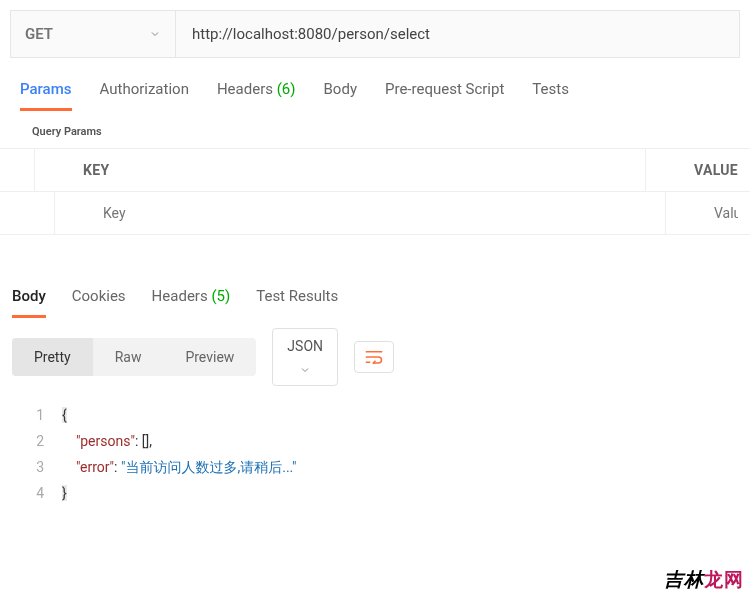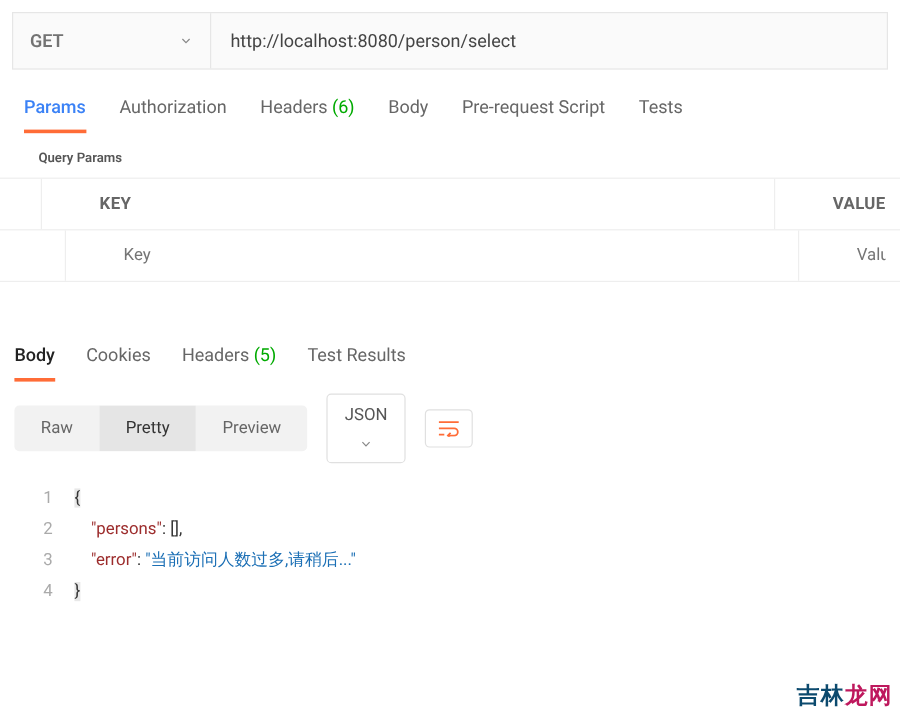--- a/index.html
+++ b/index.html
@@ -209,21 +209,21 @@
     .string { color: #1b6fb5; }
     
     .watermark {
       position: absolute;
       bottom: 4px;
       right: 6px;
       font-size: 19px;
       font-weight: 700;
       letter-spacing: 1px;
     }
-    .watermark .red { color: #0c4a6e; }
+    .watermark .red { color: #000000; font-style: italic; }
     .watermark .blue { color: #be185d; }
   </style>
 </head>
 <body>
 
 <div class="request-bar">
   <div class="method-select">
     <span>GET</span>
     <svg class="chevron-down" viewBox="0 0 24 24" fill="none" stroke="#888" stroke-width="2">
         <polyline points="6 9 12 15 18 9"></polyline>
@@ -269,22 +269,22 @@
     <div class="resp-tab">Cookies</div>
     <div class="resp-tab">
       <span>Headers</span>
       <span class="count">(5)</span>
     </div>
     <div class="resp-tab">Test Results</div>
   </div>
 
   <div class="view-bar">
     <div class="view-modes">
+      <div class="view-mode active">Pretty</div>
       <div class="view-mode">Raw</div>
-      <div class="view-mode active">Pretty</div>
       <div class="view-mode">Preview</div>
     </div>
     <div class="format-select">
       <span>JSON</span>
       <svg class="chevron-down" viewBox="0 0 24 24" fill="none" stroke="#888" stroke-width="2">
           <polyline points="6 9 12 15 18 9"></polyline>
         </svg>
     </div>
     <div class="wrap-btn">
       <svg class="wrap-icon" viewBox="0 0 24 18" fill="none" stroke="#ff6c37" stroke-width="2">

